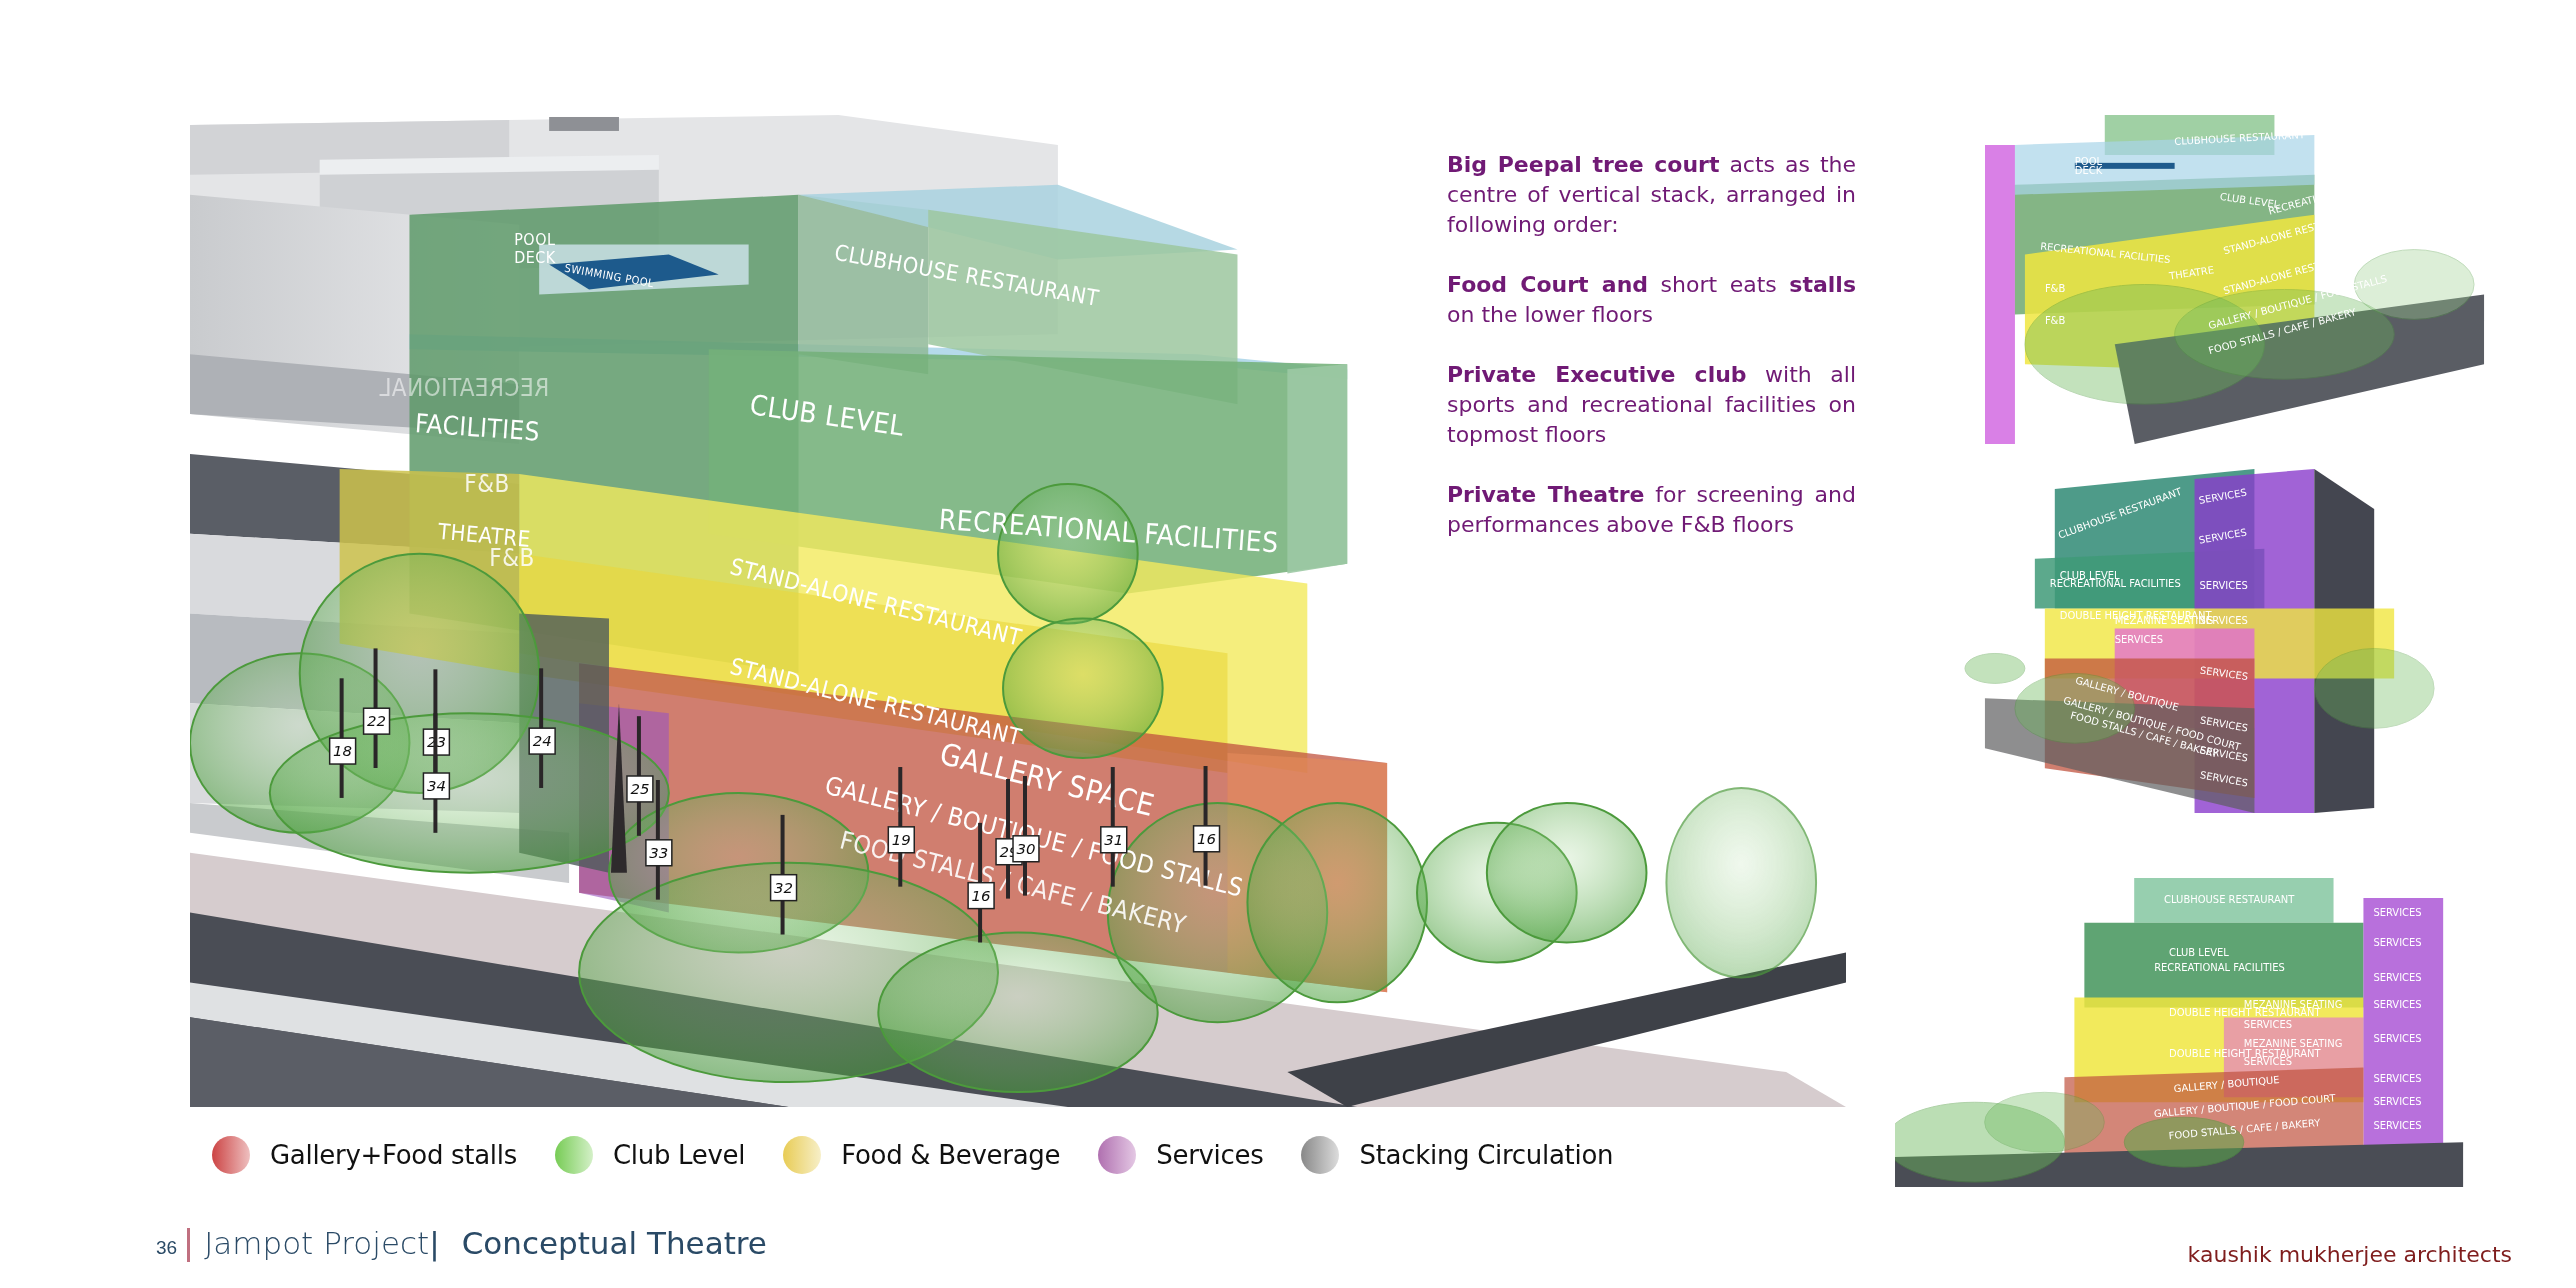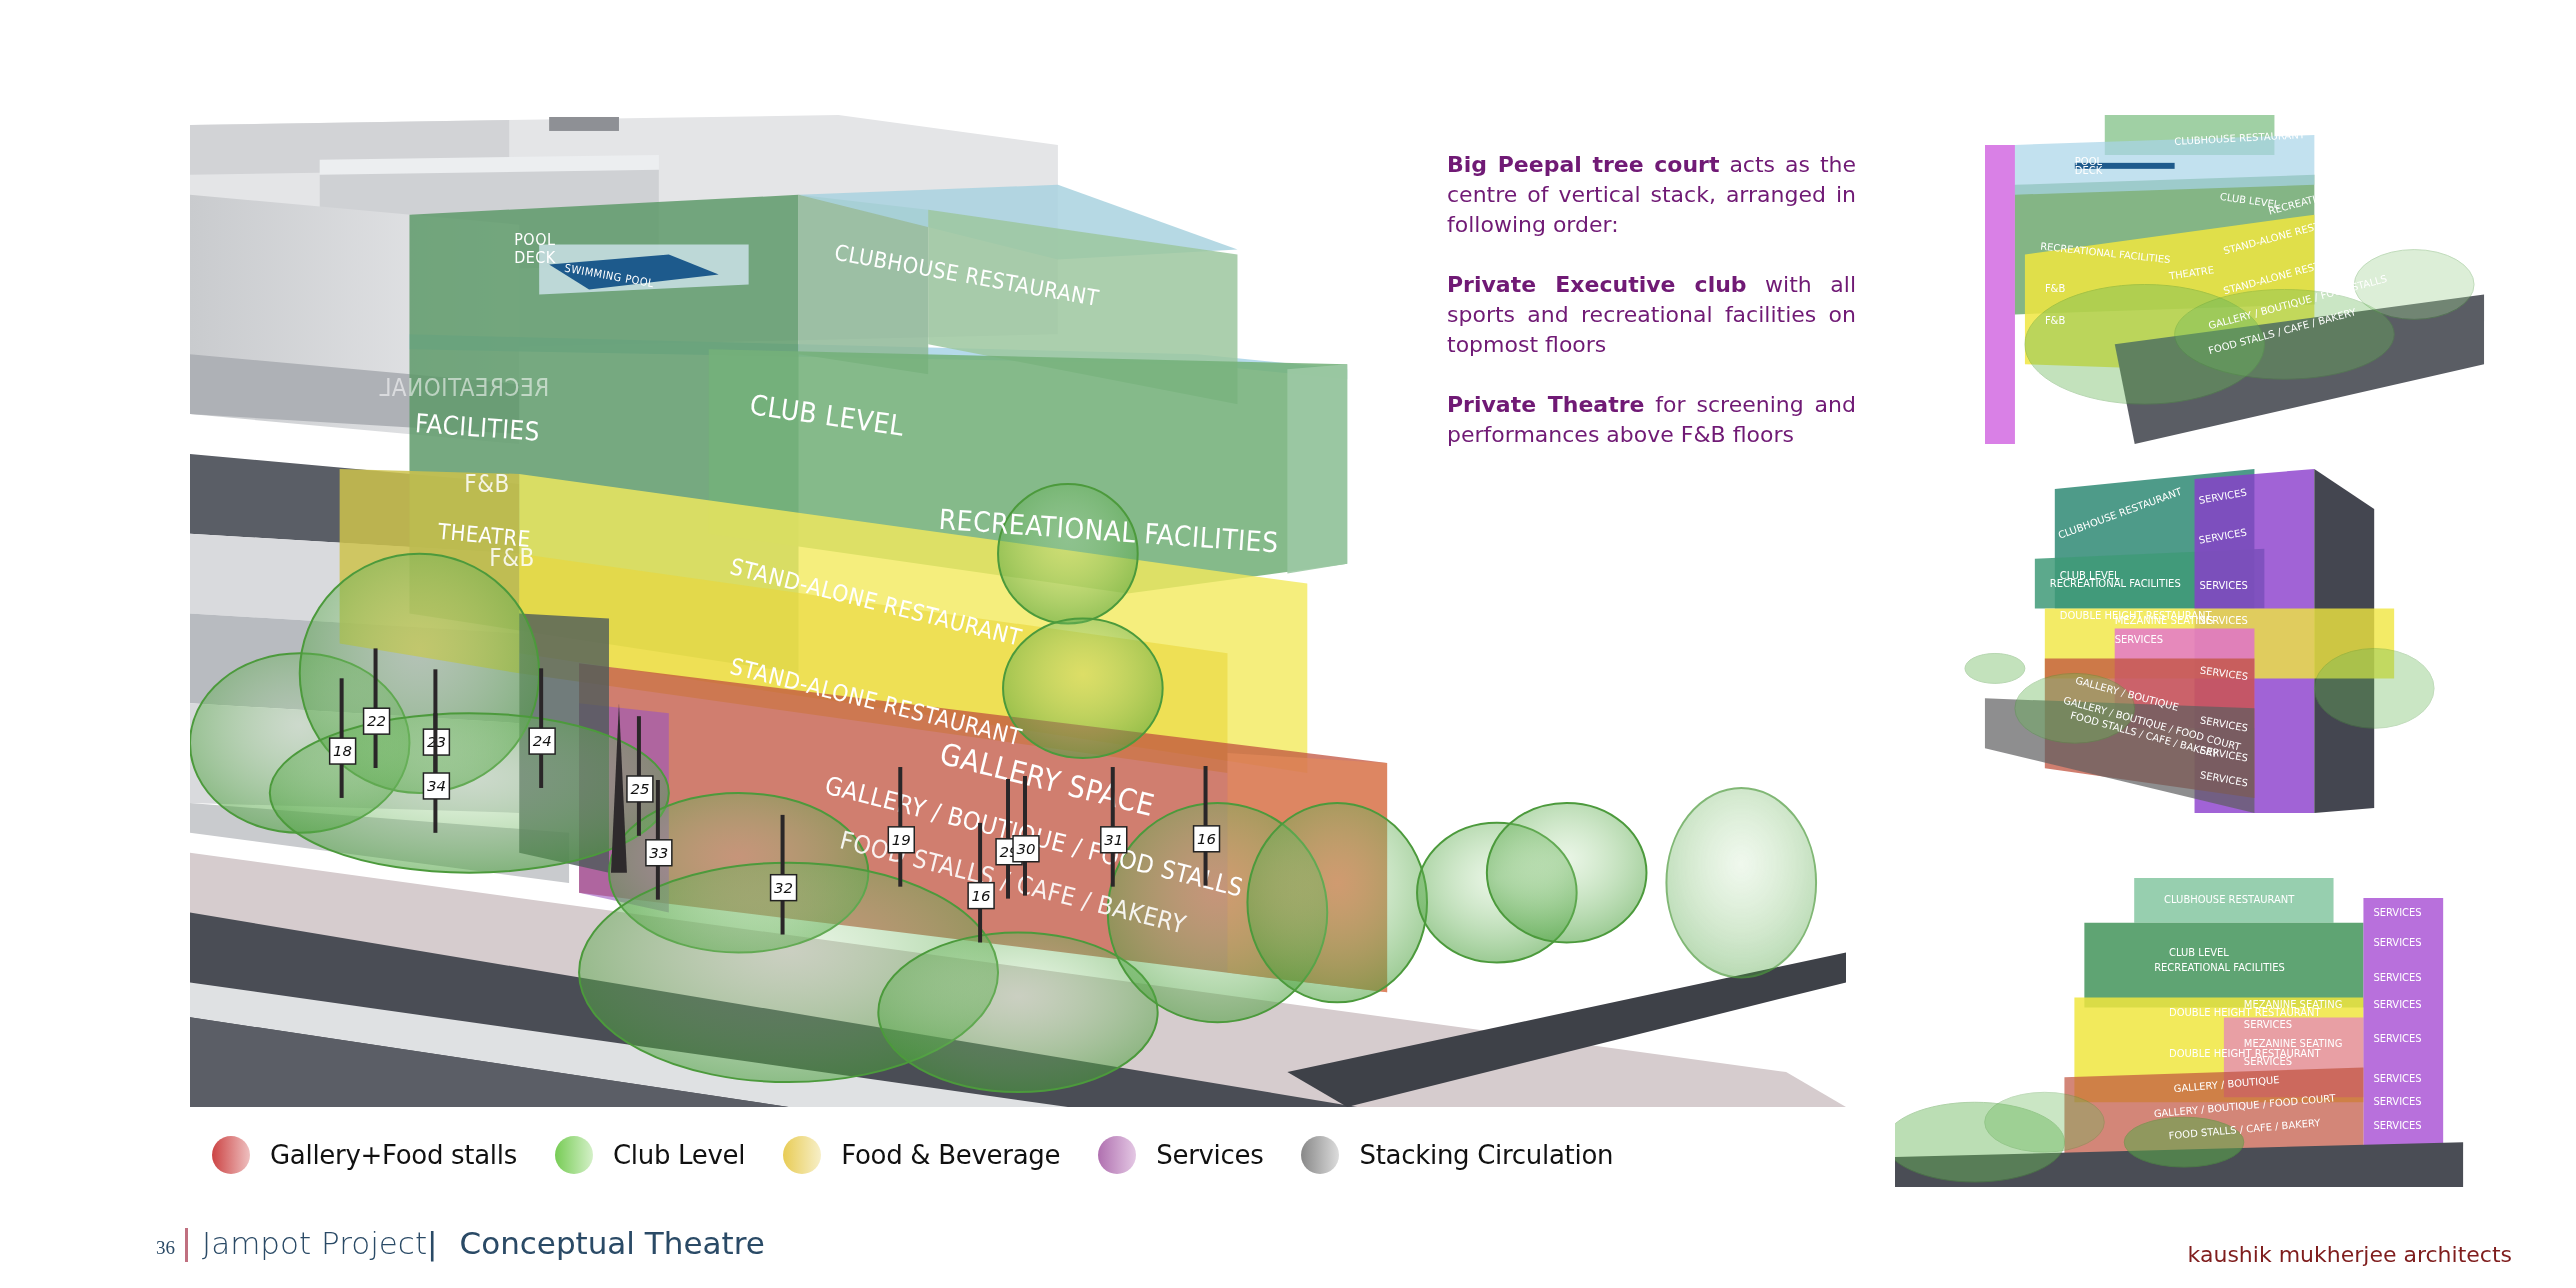--- a/index.html
+++ b/index.html
@@ -28,21 +28,21 @@
   .tl { font-family: "DejaVu Sans", sans-serif; fill: #ffffff; font-size: 10px; }
 
   
   #legend { left: 212px; top: 1135px; height: 40px; display: flex; align-items: center; }
   .legend-item { display: flex; align-items: center; margin-right: 38px; }
   .legend-dot { width: 38px; height: 38px; border-radius: 50%; margin-right: 20px; }
   .legend-label { font-family: "DejaVu Sans", sans-serif; font-size: 26px; color: #111; letter-spacing: -0.3px; }
 
   
   #footer { left: 156px; top: 1225px; height: 40px; display: flex; align-items: baseline; color: #2a4a66; }
-  #page-number { font-family: Liberation Serif, serif; font-size: 19px; margin-right: 10px; }
+  #page-number { font-family: Liberation Sans, sans-serif; font-size: 19px; margin-right: 10px; }
   #footer-bar { width: 3px; height: 34px; background: #c07080; margin-right: 14px; align-self: center; }
   #project-title { font-size: 31px; font-weight: 300; }
   #footer-sep { font-size: 31px; margin-right: 22px; }
   #section-title { font-size: 31px; }
   #firm-name { right: 64px; top: 1242px; font-size: 22px; color: #7f1d1d; }
 </style>
 </head>
 <body>
 
 <div id="main-render" class="abs">
@@ -216,20 +216,21 @@
           <line x1="1018" x2="1018" y1="653" y2="773" stroke="#2a2628" stroke-width="4"></line>
           <rect x="1006" y="713" width="26" height="26"></rect>
           <text x="1019" y="731">16</text>
         </g>
       </g>
 </svg>
 </div>
 
 <div id="description" class="abs">
     <p><b>Big Peepal tree court</b><span> acts as the centre of vertical stack, arranged in following order:</span></p>
+    <p><b>Food Court and</b><span> short eats </span><b>stalls</b><span> on the lower floors</span></p>
     <p><b>Private Executive club</b><span> with all sports and recreational facilities on topmost floors</span></p>
     <p><b>Private Theatre</b><span> for screening and performances above F&amp;B floors</span></p>
   </div>
 
 <div id="thumb-1" class="thumb">
 <svg viewBox="0 0 520 330" preserveAspectRatio="none">
   <polygon points="0,30 30,30 30,330 0,330" fill="#d060e0" opacity="0.8"></polygon>
   <polygon points="30,70 330,60 330,190 30,200" fill="#6fa870" opacity="0.85"></polygon>
   <polygon points="120,0 290,0 290,40 120,40" fill="#8fc894" opacity="0.85"></polygon>
   <polygon points="30,30 330,20 330,70 30,80" fill="#a8d4e8" opacity="0.7"></polygon>

